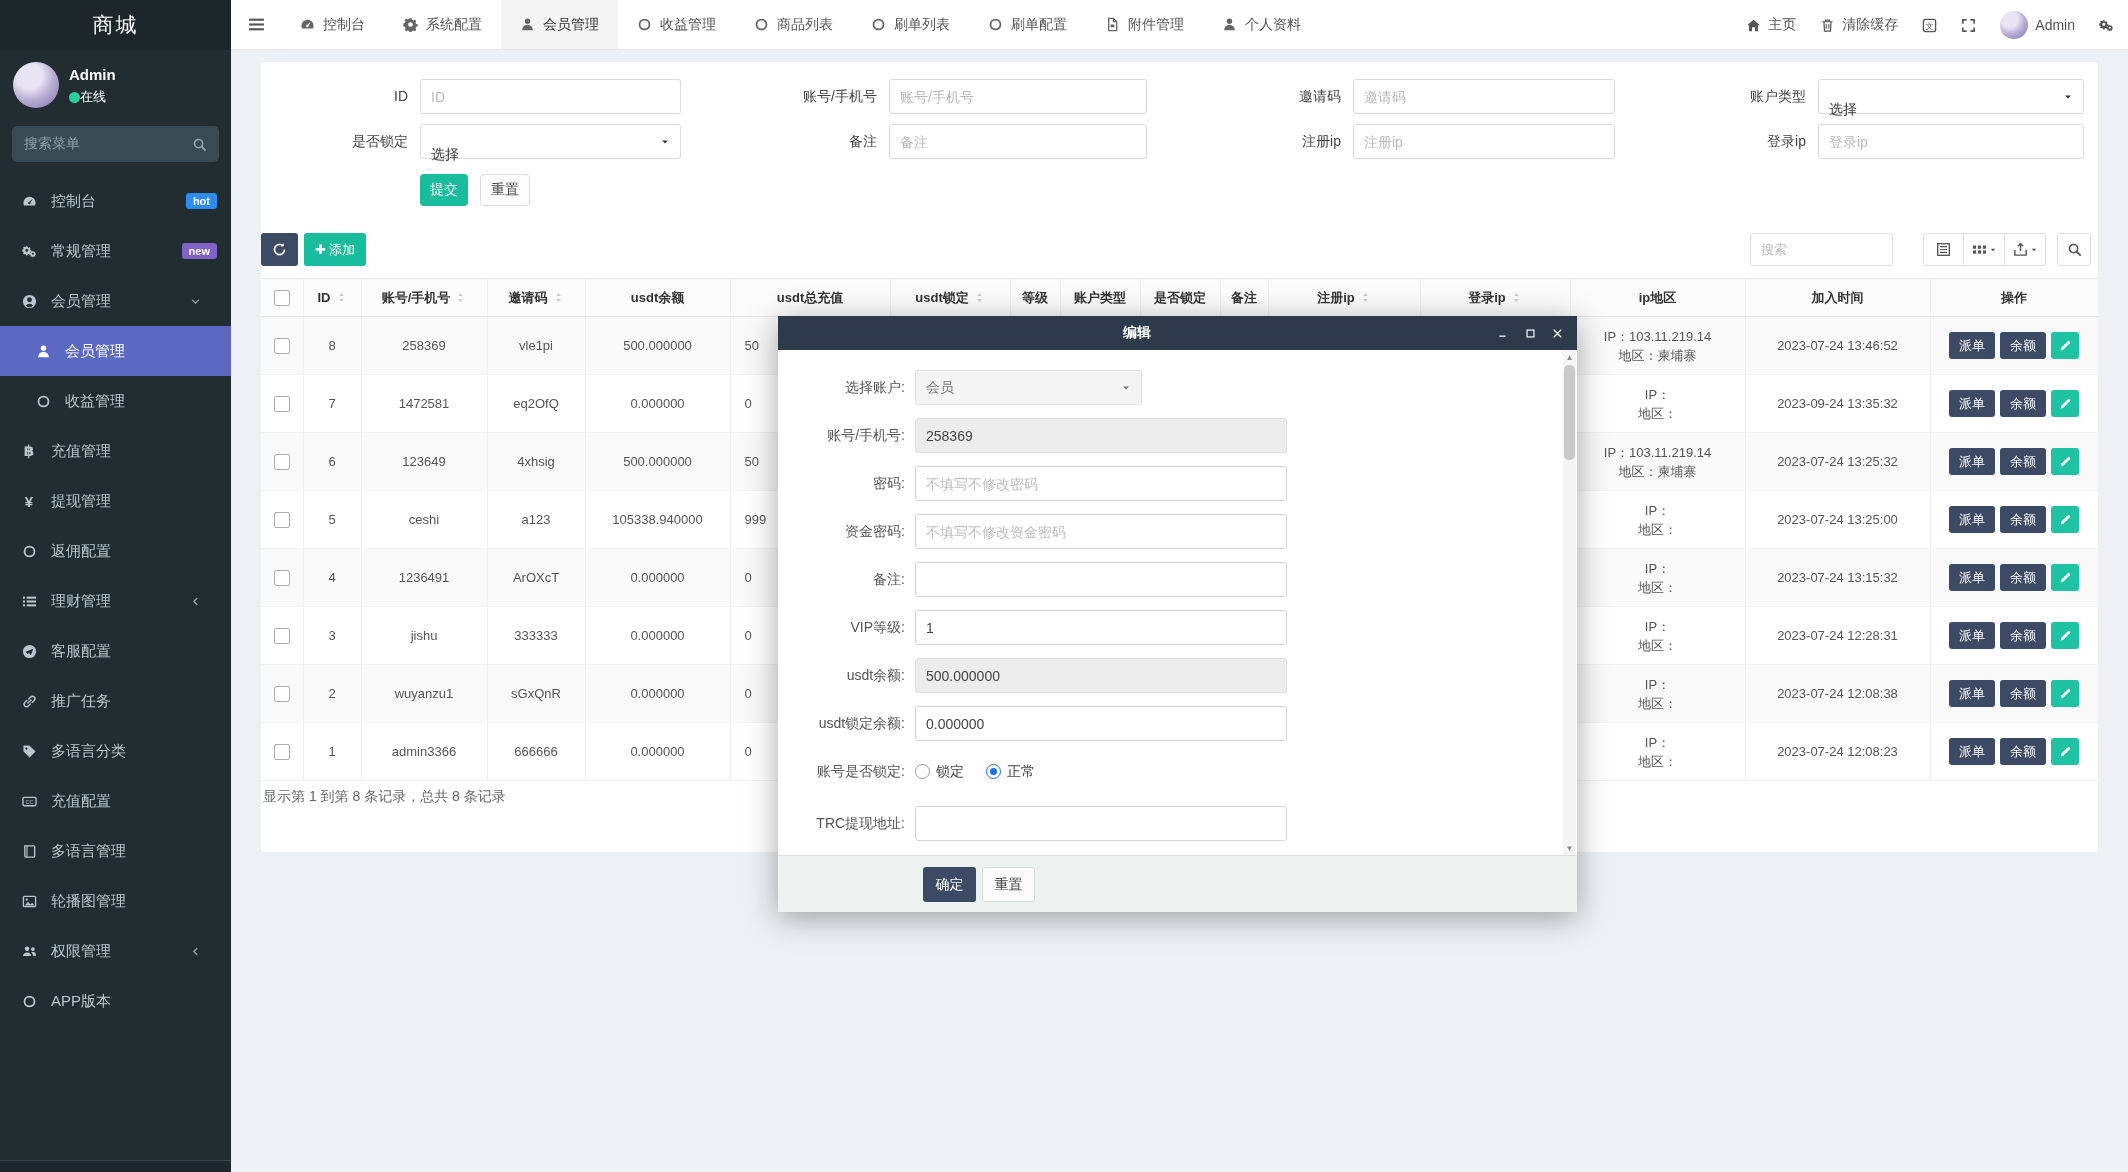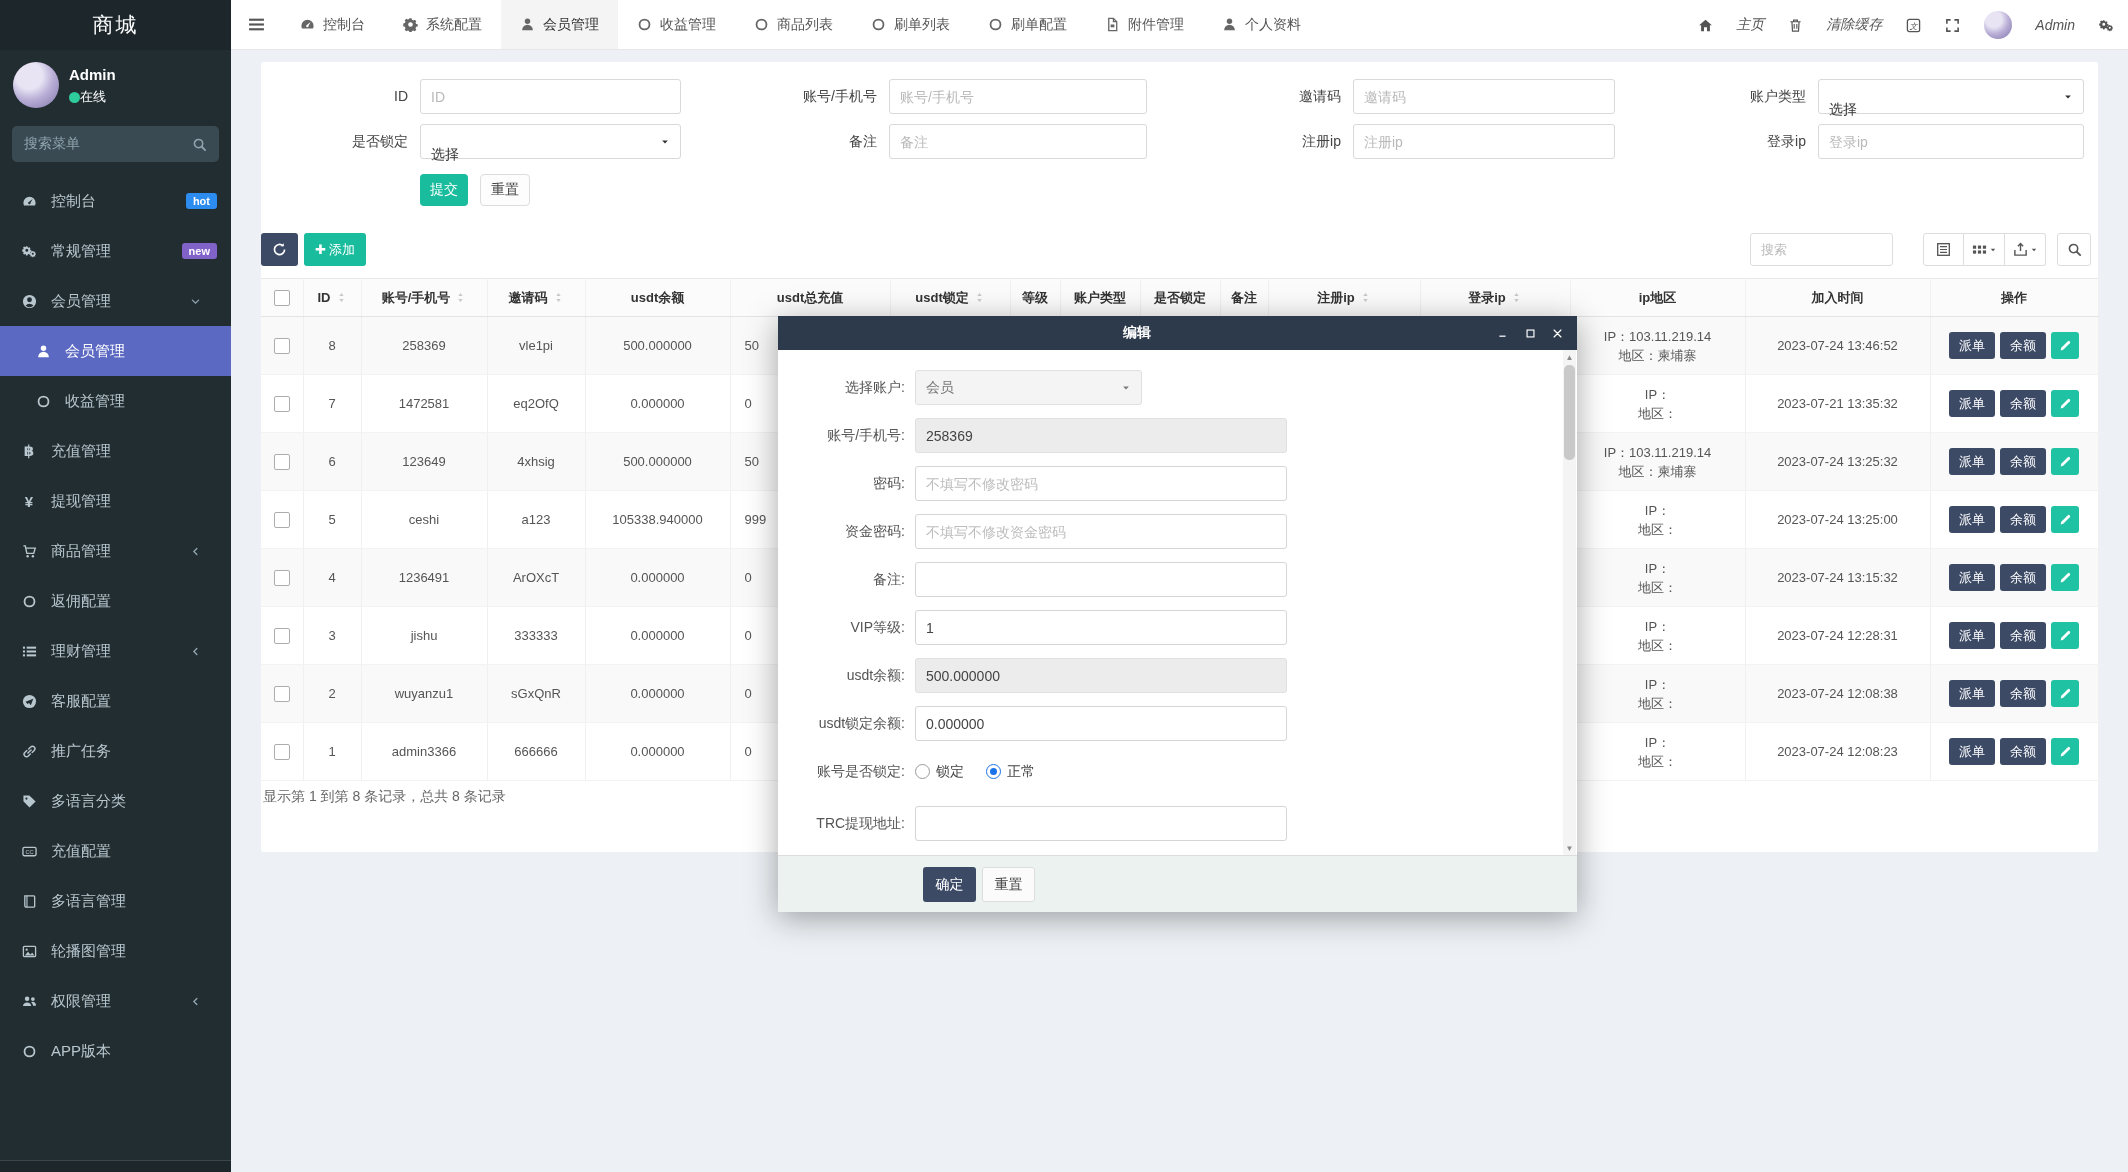--- a/index.html
+++ b/index.html
@@ -37,21 +37,21 @@
 
   
   #topnav { position:absolute; left:231px; top:0; width:1897px; height:50px; background:#fff; border-bottom:1px solid #e6e6e6; display:flex; align-items:stretch; }
   #hamburger { width:50px; display:flex; align-items:center; justify-content:center; color:#555; cursor:pointer; }
   #hamburger svg { width:17px; height:17px; }
   #nav-tabs { display:flex; align-items:stretch; }
   .tab { display:flex; align-items:center; gap:8px; padding:0 19px; font-size:14px; color:#555; cursor:pointer; }
   .tab .ic { color:#666; }
   .tab.active { background:#f4f4f4; color:#333; }
   #nav-right { position:absolute; right:14px; top:0; height:50px; display:flex; align-items:center; gap:24px; color:#555; font-size:14px; }
-  .nav-item { display:flex; align-items:center; gap:23px; cursor:pointer; color:#555;font-style:italic; }
+  .nav-item { display:flex; align-items:center; gap:7px; cursor:pointer; color:#555; }
   .nav-item .ic { color:#555; }
   #nav-avatar { width:28px; height:28px; border-radius:50%;
       background:radial-gradient(circle at 35% 30%, #e8e4f4 0 30%, #b9aed6 55%, #7e74a8 100%); }
 
   
   #content { position:absolute; left:231px; top:50px; width:2045px; height:1122px; background:#edf1f5; }
   #card { position:absolute; left:30px; top:12px; width:1837px; height:790px; background:#fff; border-radius:3px; }
 
   
   .ffield { position:absolute; height:35px; }
@@ -204,35 +204,20 @@
       </div>
       <div class="mi">
         <span class="ic">
           <span class="tgly">¥</span>
         </span>
         <span class="lbl">提现管理</span>
       </div>
       <div class="mi">
         <span class="ic">
           <svg viewBox="0 0 16 16">
-            <path d="M1.5 2h2l1.7 8h7.3l1.6-5.6H4.3" fill="none" stroke="currentColor" stroke-width="1.5"></path>
-            <circle cx="6" cy="13" r="1.3"></circle>
-            <circle cx="11.6" cy="13" r="1.3"></circle>
-          </svg>
-        </span>
-        <span class="lbl">商品管理</span>
-        <span class="ic chev">
-          <svg viewBox="0 0 16 16">
-            <path d="M10 3.5L5.6 8l4.4 4.5" fill="none" stroke="currentColor" stroke-width="2" stroke-linecap="round"></path>
-          </svg>
-        </span>
-      </div>
-      <div class="mi">
-        <span class="ic">
-          <svg viewBox="0 0 16 16">
             <circle cx="8" cy="8" r="5.3" fill="none" stroke="currentColor" stroke-width="1.9"></circle>
           </svg>
         </span>
         <span class="lbl">返佣配置</span>
       </div>
       <div class="mi">
         <span class="ic">
           <svg viewBox="0 0 16 16">
             <rect x="1" y="2.8" width="2.2" height="2.2"></rect>
             <rect x="1" y="6.9" width="2.2" height="2.2"></rect>
@@ -770,21 +755,21 @@
             <td></td>
             <td></td>
             <td></td>
             <td></td>
             <td></td>
             <td></td>
             <td class="ipcell">
               <div>IP：</div>
               <div>地区：</div>
             </td>
-            <td>2023-07-21 13:35:32</td>
+            <td>2023-09-24 13:35:32</td>
             <td>
               <div class="ops">
                 <button class="opbtn">派单</button>
                 <button class="opbtn">余额</button>
                 <button class="opedit">
                   <svg viewBox="0 0 16 16">
                     <path d="M2 14l.8-3.2 8.1-8.1a1.5 1.5 0 0 1 2.1 0l.3.3a1.5 1.5 0 0 1 0 2.1l-8.1 8.1z"></path>
                   </svg>
                 </button>
               </div>

